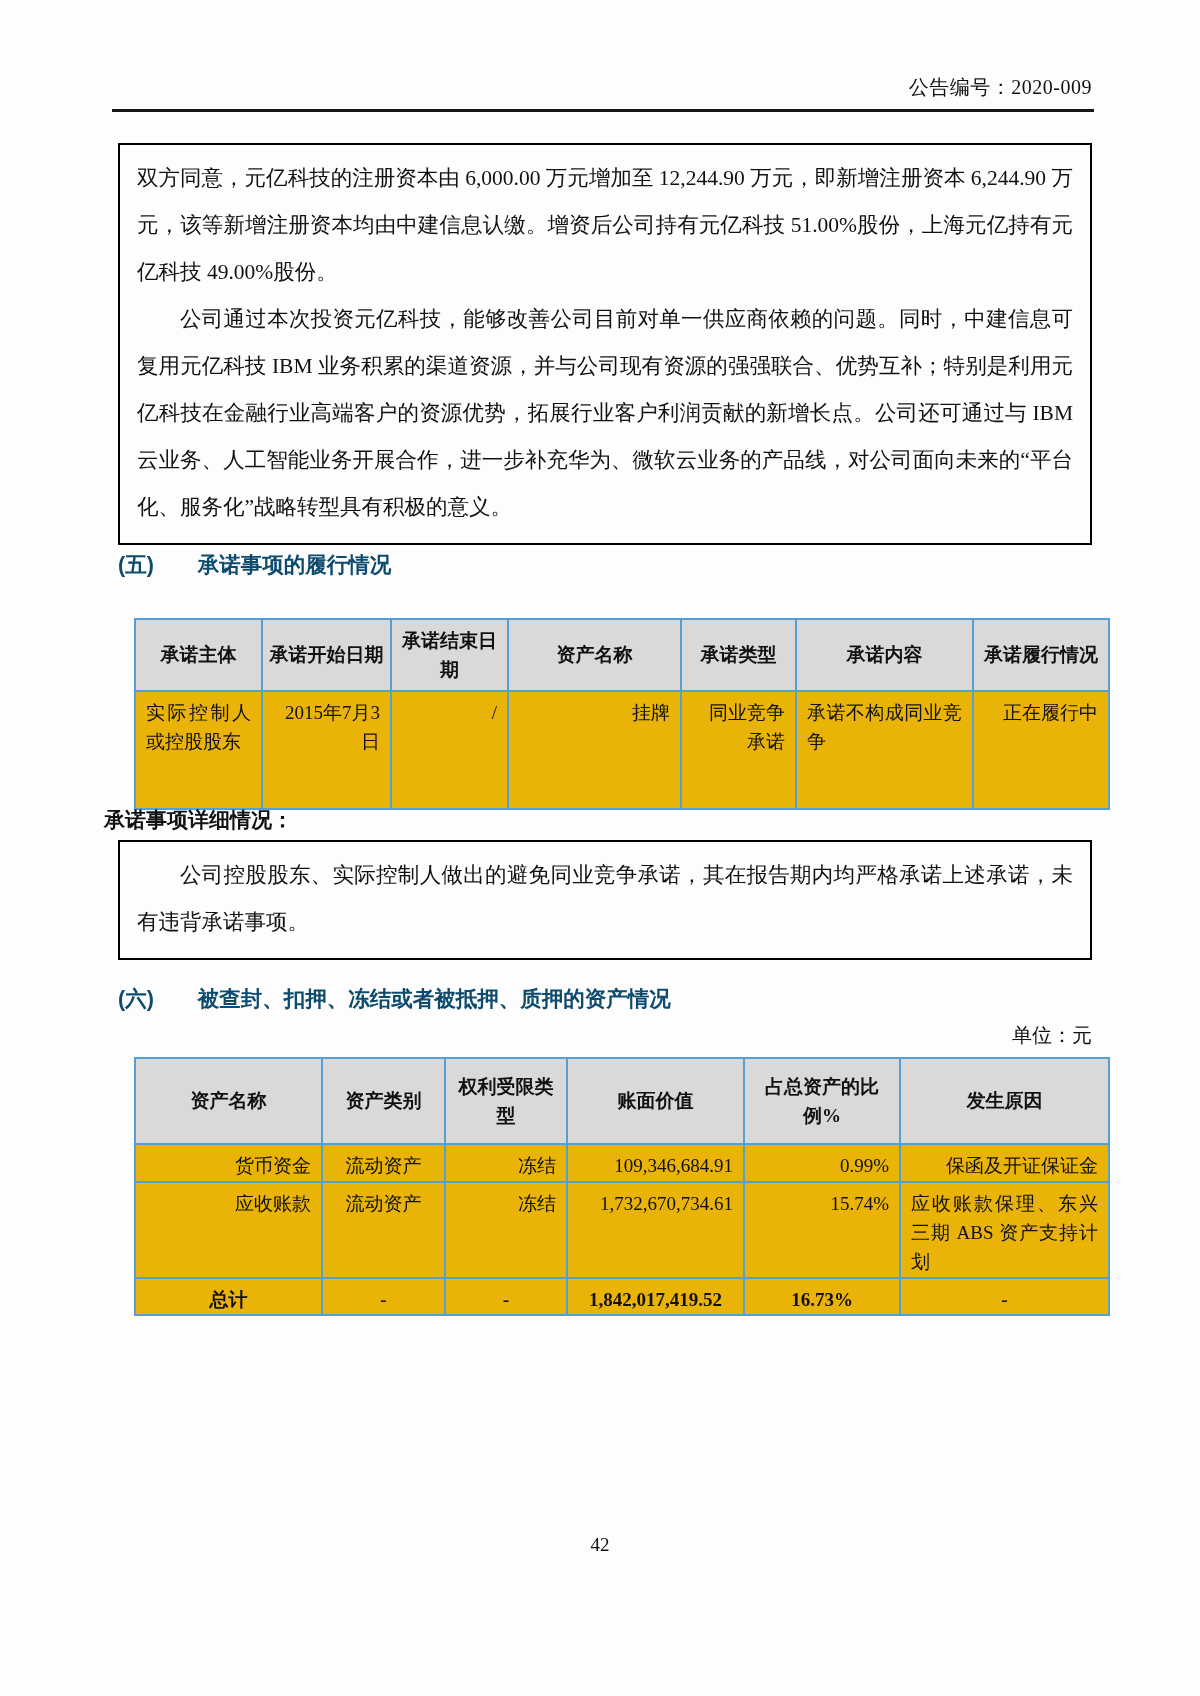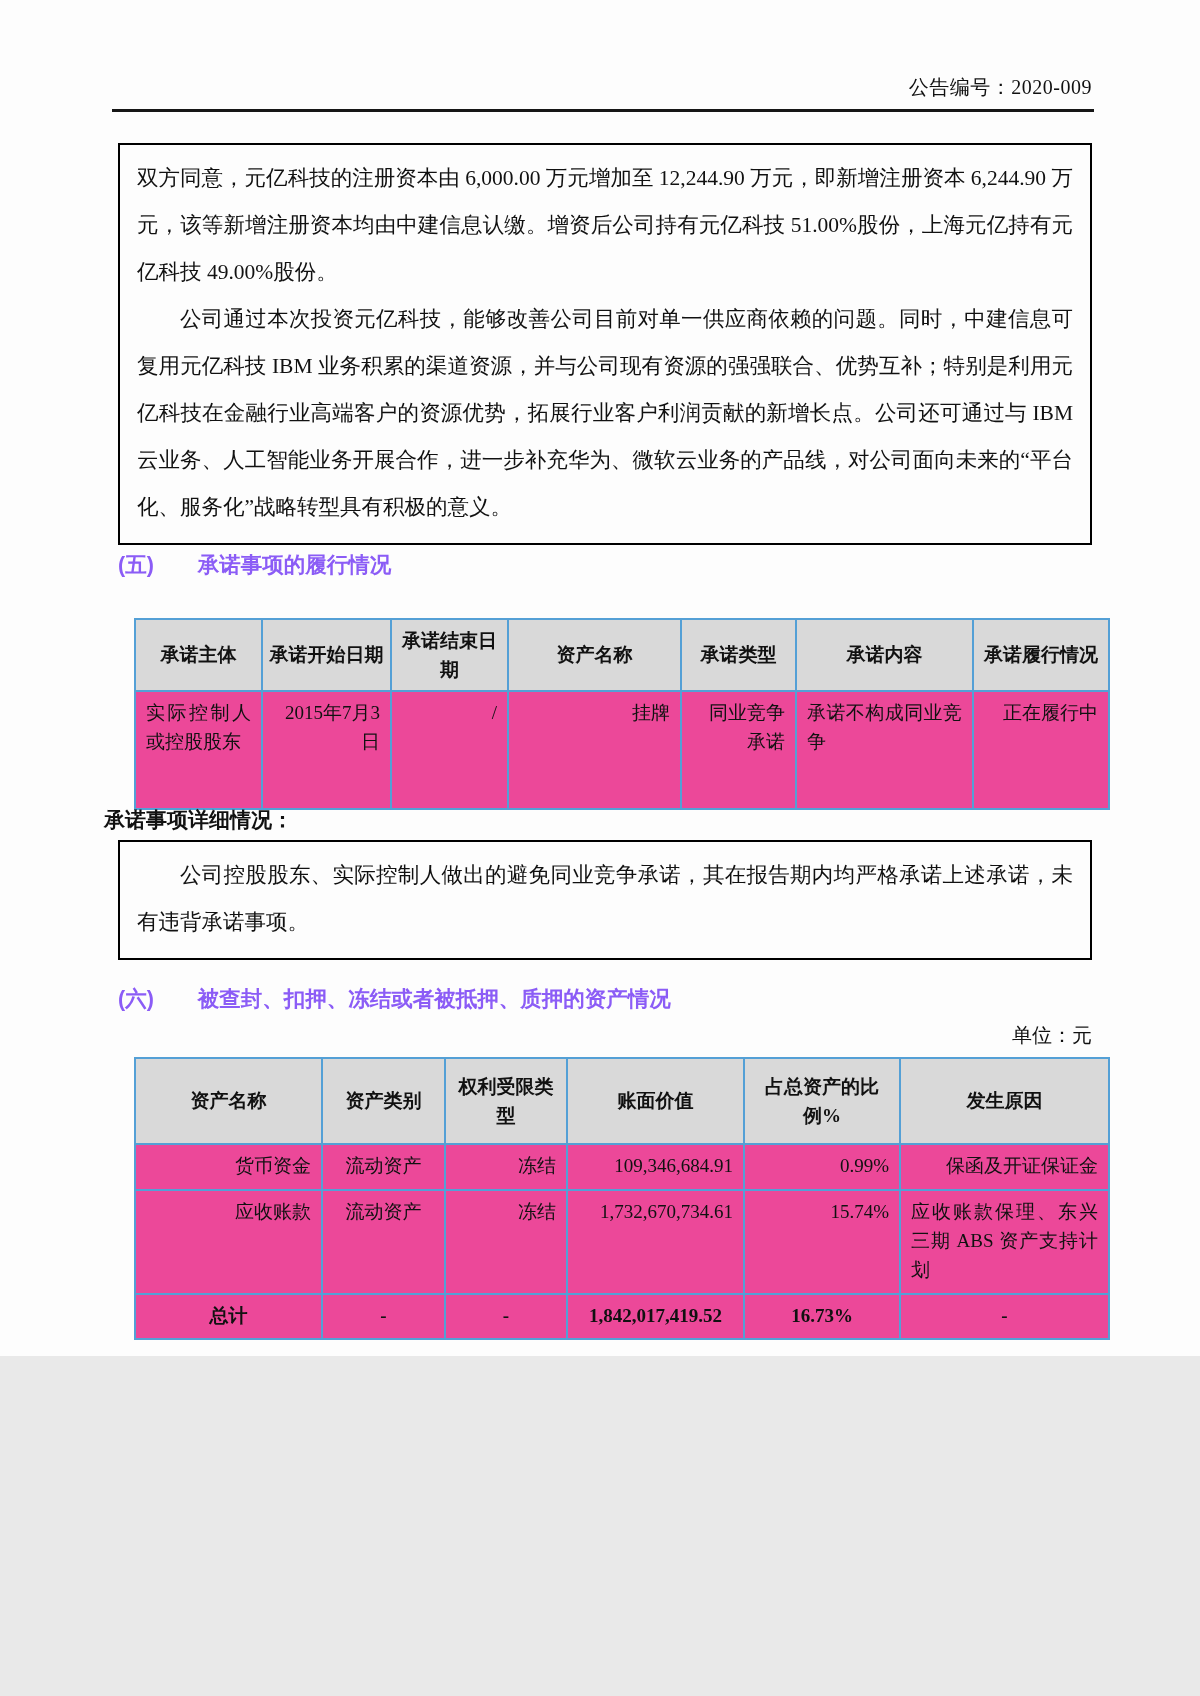--- a/index.html
+++ b/index.html
@@ -2,21 +2,21 @@
 <html><head>
 <meta charset="utf-8">
 <style>
   html, body { margin:0; padding:0; }
   body {
     font-family: "Liberation Serif", "DejaVu Serif", serif;
     background:#e9e9e9;
   }
   .page {
     position:relative;
-    width:1200px; height:1356px;
+    width:1200px; height:1696px;
     margin:0 auto;
     background:#fdfdfd;
     color:#111;
     overflow:hidden;
   }
   .doc-header {
     position:absolute; top:74px; left:118px; width:974px;
     text-align:right; font-size:20px; letter-spacing:0.5px;
   }
   .header-rule {
@@ -36,21 +36,21 @@
     line-height:47px;
     text-align:justify;
   }
   .intro { top:143px; min-height:380px; }
   .detail-block { top:840px; min-height:94px; }
   .indent { text-indent:2em; }
   .section-heading {
     position:absolute; left:118px;
     font-size:21.5px; font-weight:bold;
     font-family:"Liberation Sans","DejaVu Sans",sans-serif;
-    color:#8b5cf6;
+    color:#0c4a6e;
     white-space:nowrap;
   }
   .s5 { top:550px; }
   .s6 { top:984px; }
   .section-heading .sec-title { margin-left:44px; }
   .detail-label {
     position:absolute; left:104px; top:806px;
     font-size:21px; font-weight:bold;
     font-family:"Liberation Sans","DejaVu Sans",sans-serif;
   }
@@ -76,35 +76,35 @@
     text-align:center;
     vertical-align:middle;
     padding:4px 6px;
     line-height:1.55;
     font-family:"Liberation Serif","DejaVu Serif",serif;
   }
   .t1 th { height:72px; }
   .t2 th { height:86px; }
   table.doc-table td {
     vertical-align:top;
-    padding:7px 10px 8px 10px;
+    padding:7px 10px 0 10px;
     line-height:1.52;
-    background:#ec4899;
+    background:#eab308;
     margin-top:8px;
   }
   .t1 td { height:118px; }
   .t2 td { line-height:1.7; }
   .jc { text-align:justify; }
   .al { text-align:right; }
   .ac { text-align:center; }
   .ar { text-align:right; }
   .t2 tr.total-row td { font-weight:bold;text-align:center; }
   .page-number {
     position:absolute; top:1534px; left:0; width:1200px;
-    font-size:19px;
+    text-align:center; font-size:19px;
   }
 </style>
 </head>
 <body>
 
 <div class="page">
 
   <div class="doc-header">公告编号：2020-009</div>
   <div class="header-rule"></div>
 

